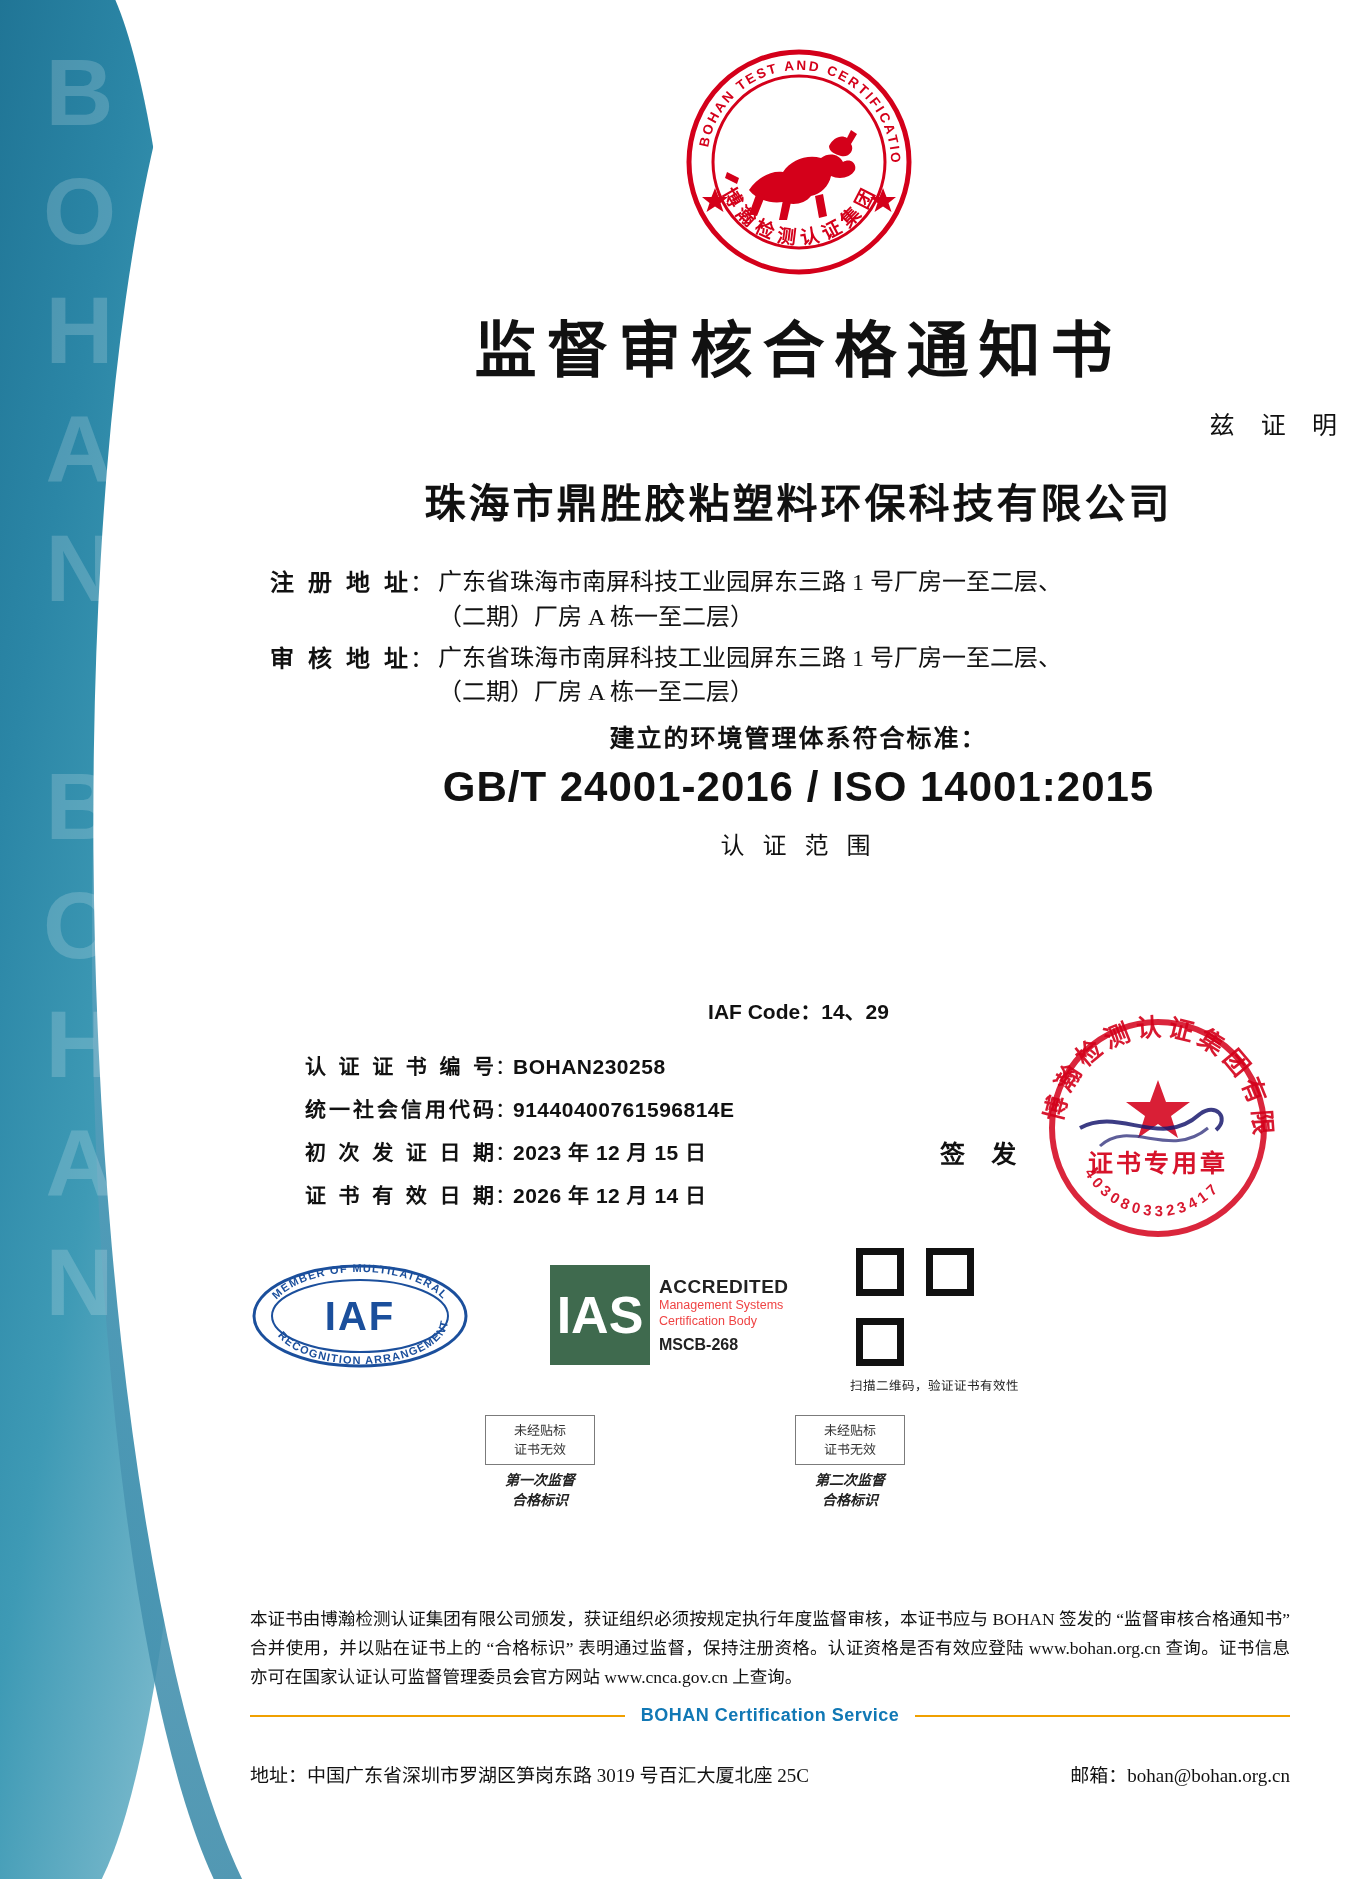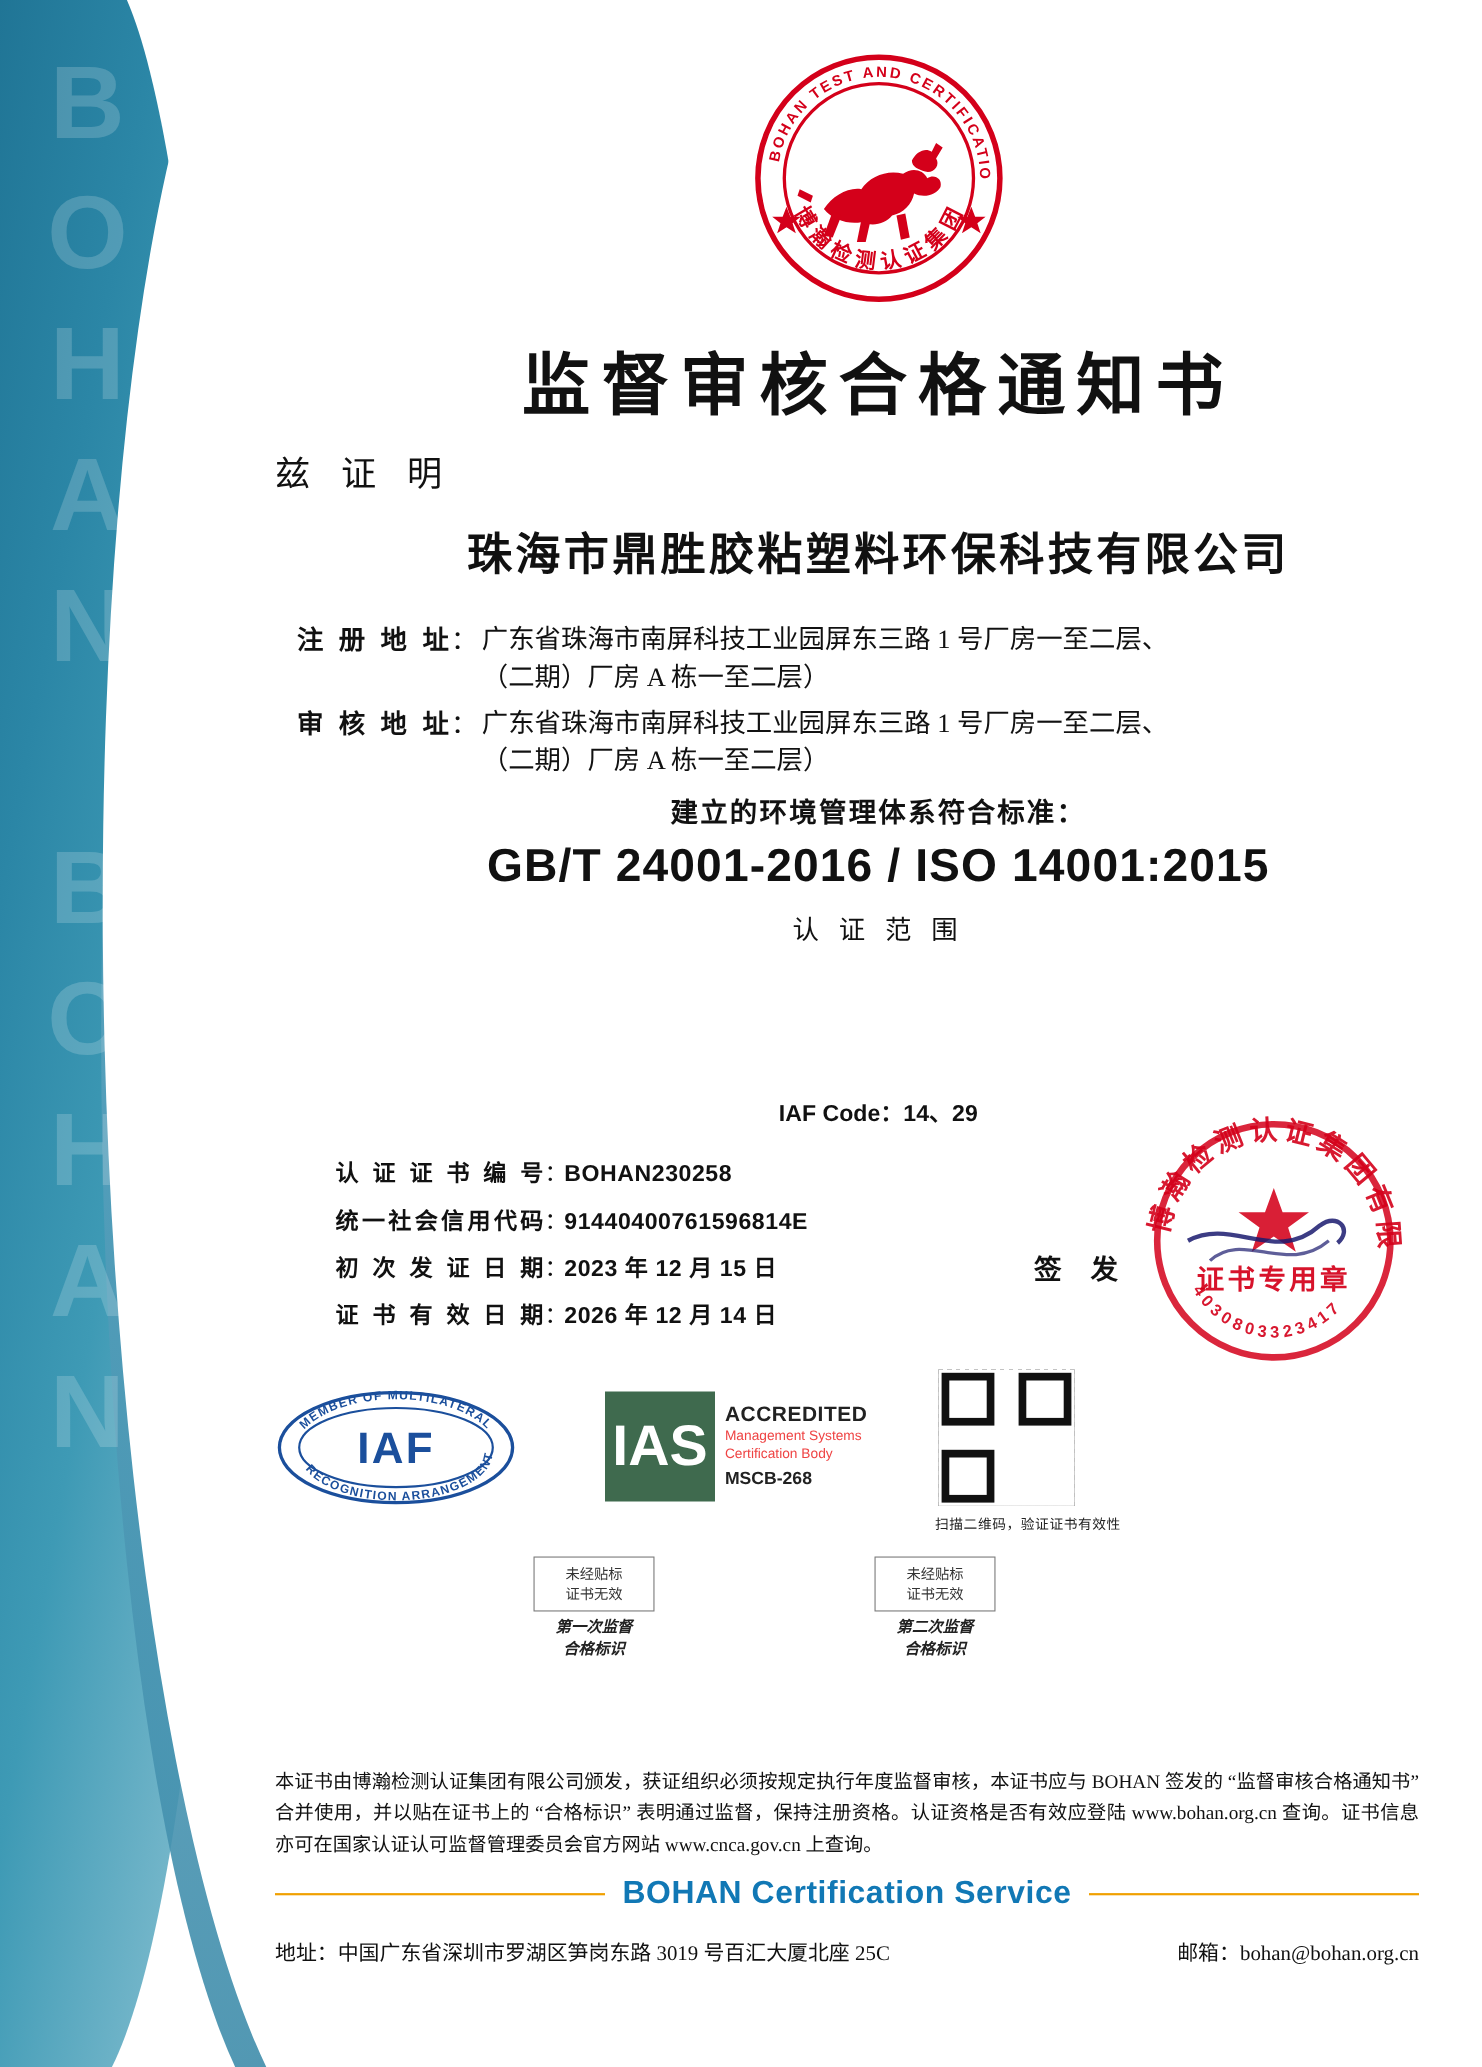--- a/index.html
+++ b/index.html
@@ -104,22 +104,22 @@
     font-weight: bold;
     letter-spacing: 10px;
     color: #111111;
     font-family: "Liberation Serif", serif;
   }
   .hereby {
     position: absolute;
     top: 405px;
     left: 0;
     width: 100%;
-    text-align: left;
-    font-size: 32px;
+    text-align: right;
+    font-size: 25px;
     letter-spacing: 10px;
     color: #111111;
   }
   .company {
     position: absolute;
     top: 470px;
     left: 0;
     width: 100%;
     text-align: center;
     font-size: 41px;
@@ -401,21 +401,21 @@
   .brand-rule {
     flex: 1;
     height: 2px;
     background: #f0a000;
   }
   .brand-text {
     padding: 0 16px;
     color: #1178b5;
     font-family: "Liberation Sans", sans-serif;
     font-weight: bold;
-    font-size: 29px;
+    font-size: 18px;
     letter-spacing: 0.5px;
     white-space: nowrap;
   }
   .footer-contact {
     position: absolute;
     top: 1760px;
     left: 0px;
     width: 1040px;
     display: flex;
     justify-content: space-between;

